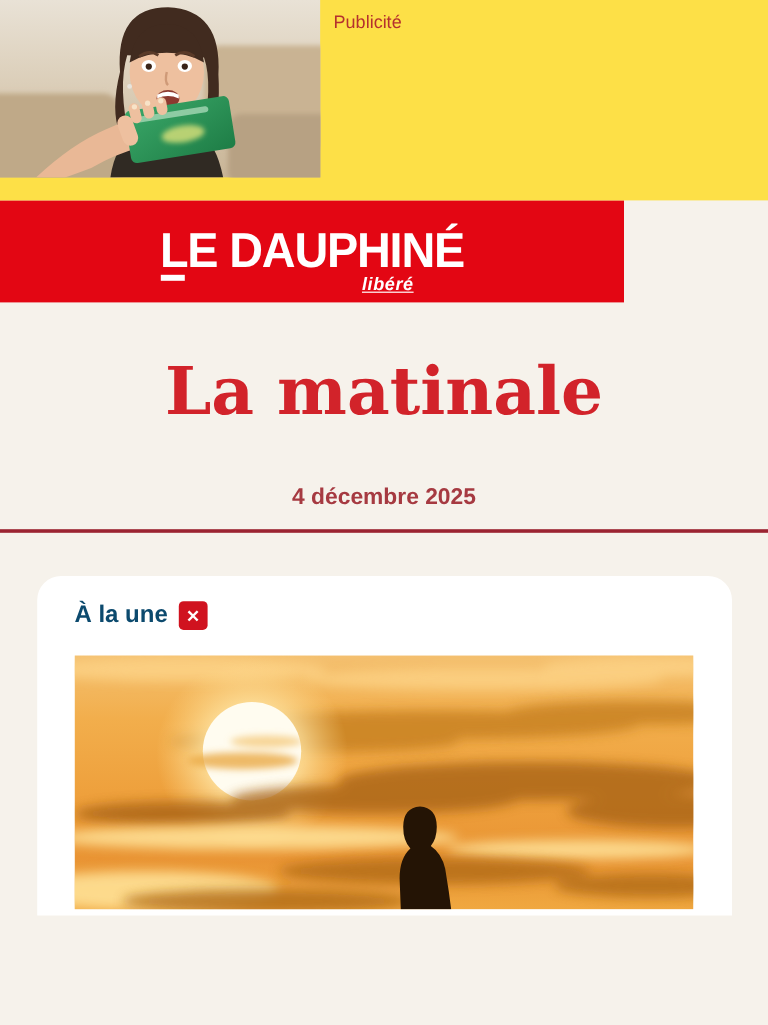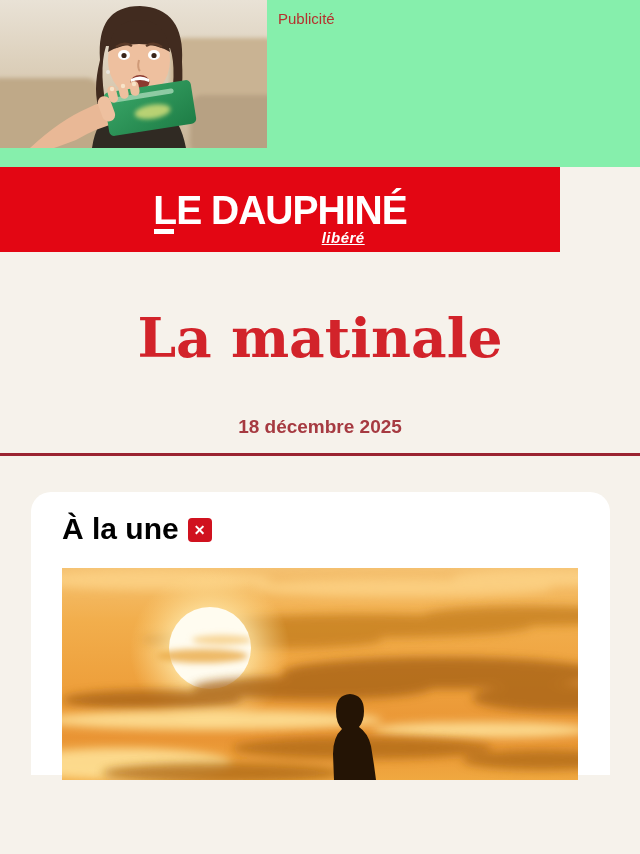--- a/index.html
+++ b/index.html
@@ -11,21 +11,21 @@
     background: #f6f2eb;
     font-family: "Liberation Sans", sans-serif;
   }
   .page { width: 640px; height: 854px; position: relative; }
 
   
   .ad-section {
     position: relative;
     width: 640px;
     height: 167px;
-    background: #86efac;
+    background: #fde047;
   }
   .ad-image {
     position: absolute;
     left: 0; top: 0;
     width: 267px; height: 148px;
     overflow: hidden;
     cursor: pointer;
   }
   .ad-image svg { display: block; }
   .ad-label {
@@ -54,21 +54,21 @@
     font-weight: bold;
     border: none;
     border-radius: 3px;
     line-height: 36px;
     cursor: pointer;
     font-family: "Liberation Sans", sans-serif;
   }
 
   
   .banner {
-    width: 560px;
+    width: 520px;
     height: 85px;
     background: #e30613;
     display: flex;
     align-items: center;
     justify-content: center;
     cursor: pointer;
   }
   .logo { position: relative; display: inline-block; text-align: center; }
   .logo-main {
     color: #ffffff;
@@ -93,21 +93,21 @@
     font-weight: bold;
     font-style: italic;
     letter-spacing: 0.5px;
     text-decoration: underline;
   }
 
   
   .masthead { text-align: center; }
   .matinale-title {
     margin: 0;
-    padding-top: 56px;
+    padding-top: 44px;
     font-family: "DejaVu Serif", "Liberation Serif", serif;
     font-weight: bold;
     font-size: 55px;
     line-height: 1.1;
     color: #d2232a;
   }
   .issue-date {
     margin-top: 47px;
     font-size: 19px;
     font-weight: bold;
@@ -145,23 +145,23 @@
     border-radius: 20px 20px 0 0;
     box-sizing: border-box;
     padding: 19px 31px 0 31px;
   }
   .card-title-row {
     display: flex;
     align-items: center;
     gap: 9px;
   }
   .card-title {
-    font-size: 30px;
-    font-weight: bold;
-    color: #000000;
+    font-size: 20px;
+    font-weight: bold;
+    color: #0c4a6e;
     line-height: 1.2;
   }
   .x-box-icon {
     width: 24px; height: 24px;
     background: #d0121f;
     border-radius: 4px;
     color: #ffffff;
     font-size: 14px;
     font-weight: bold;
     display: flex;
@@ -256,21 +256,21 @@
   <div class="banner">
     <div class="logo">
       <span class="logo-main">LE DAUPHINÉ</span>
       <span class="logo-underline"></span>
       <span class="logo-sub">libéré</span>
     </div>
   </div>
 
   <div class="masthead">
     <h1 class="matinale-title">La matinale</h1>
-    <div class="issue-date">18 décembre 2025</div>
+    <div class="issue-date">4 décembre 2025</div>
     <hr class="rule">
   </div>
 
   <div class="card">
     <div class="card-title-row">
       <span class="card-title">À la une</span>
       <span class="x-box-icon">✕</span>
     </div>
     <div class="hero-image">
       <svg width="516" height="212" viewBox="0 0 516 212">

